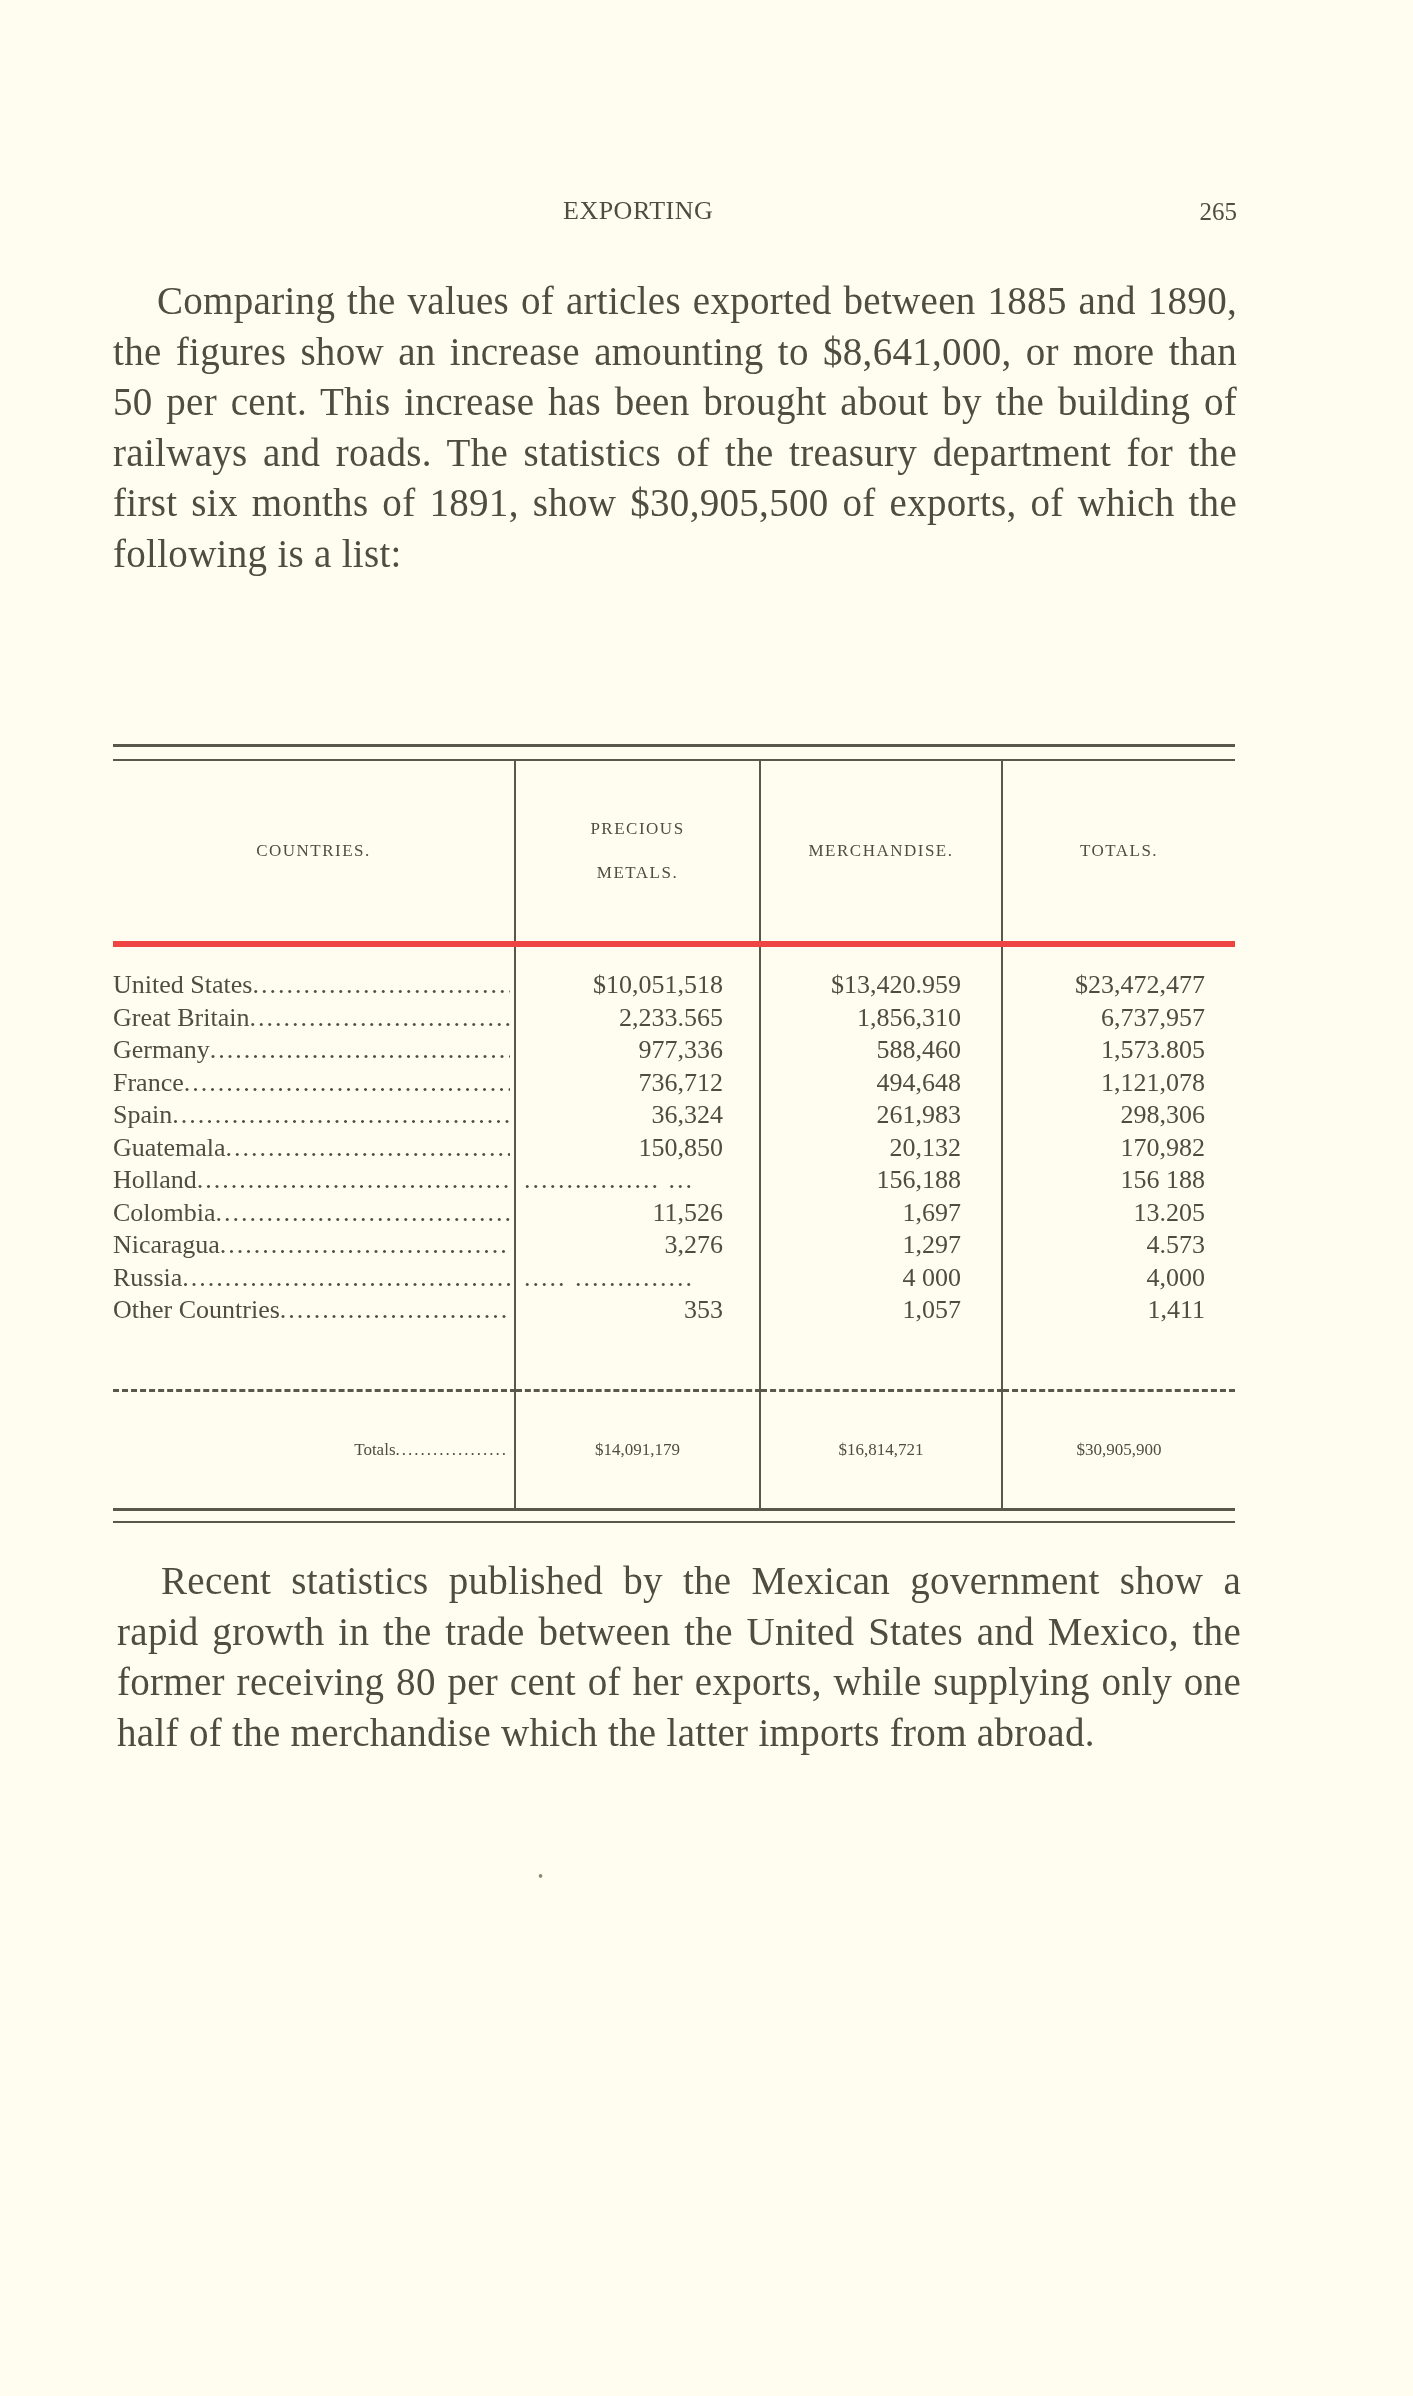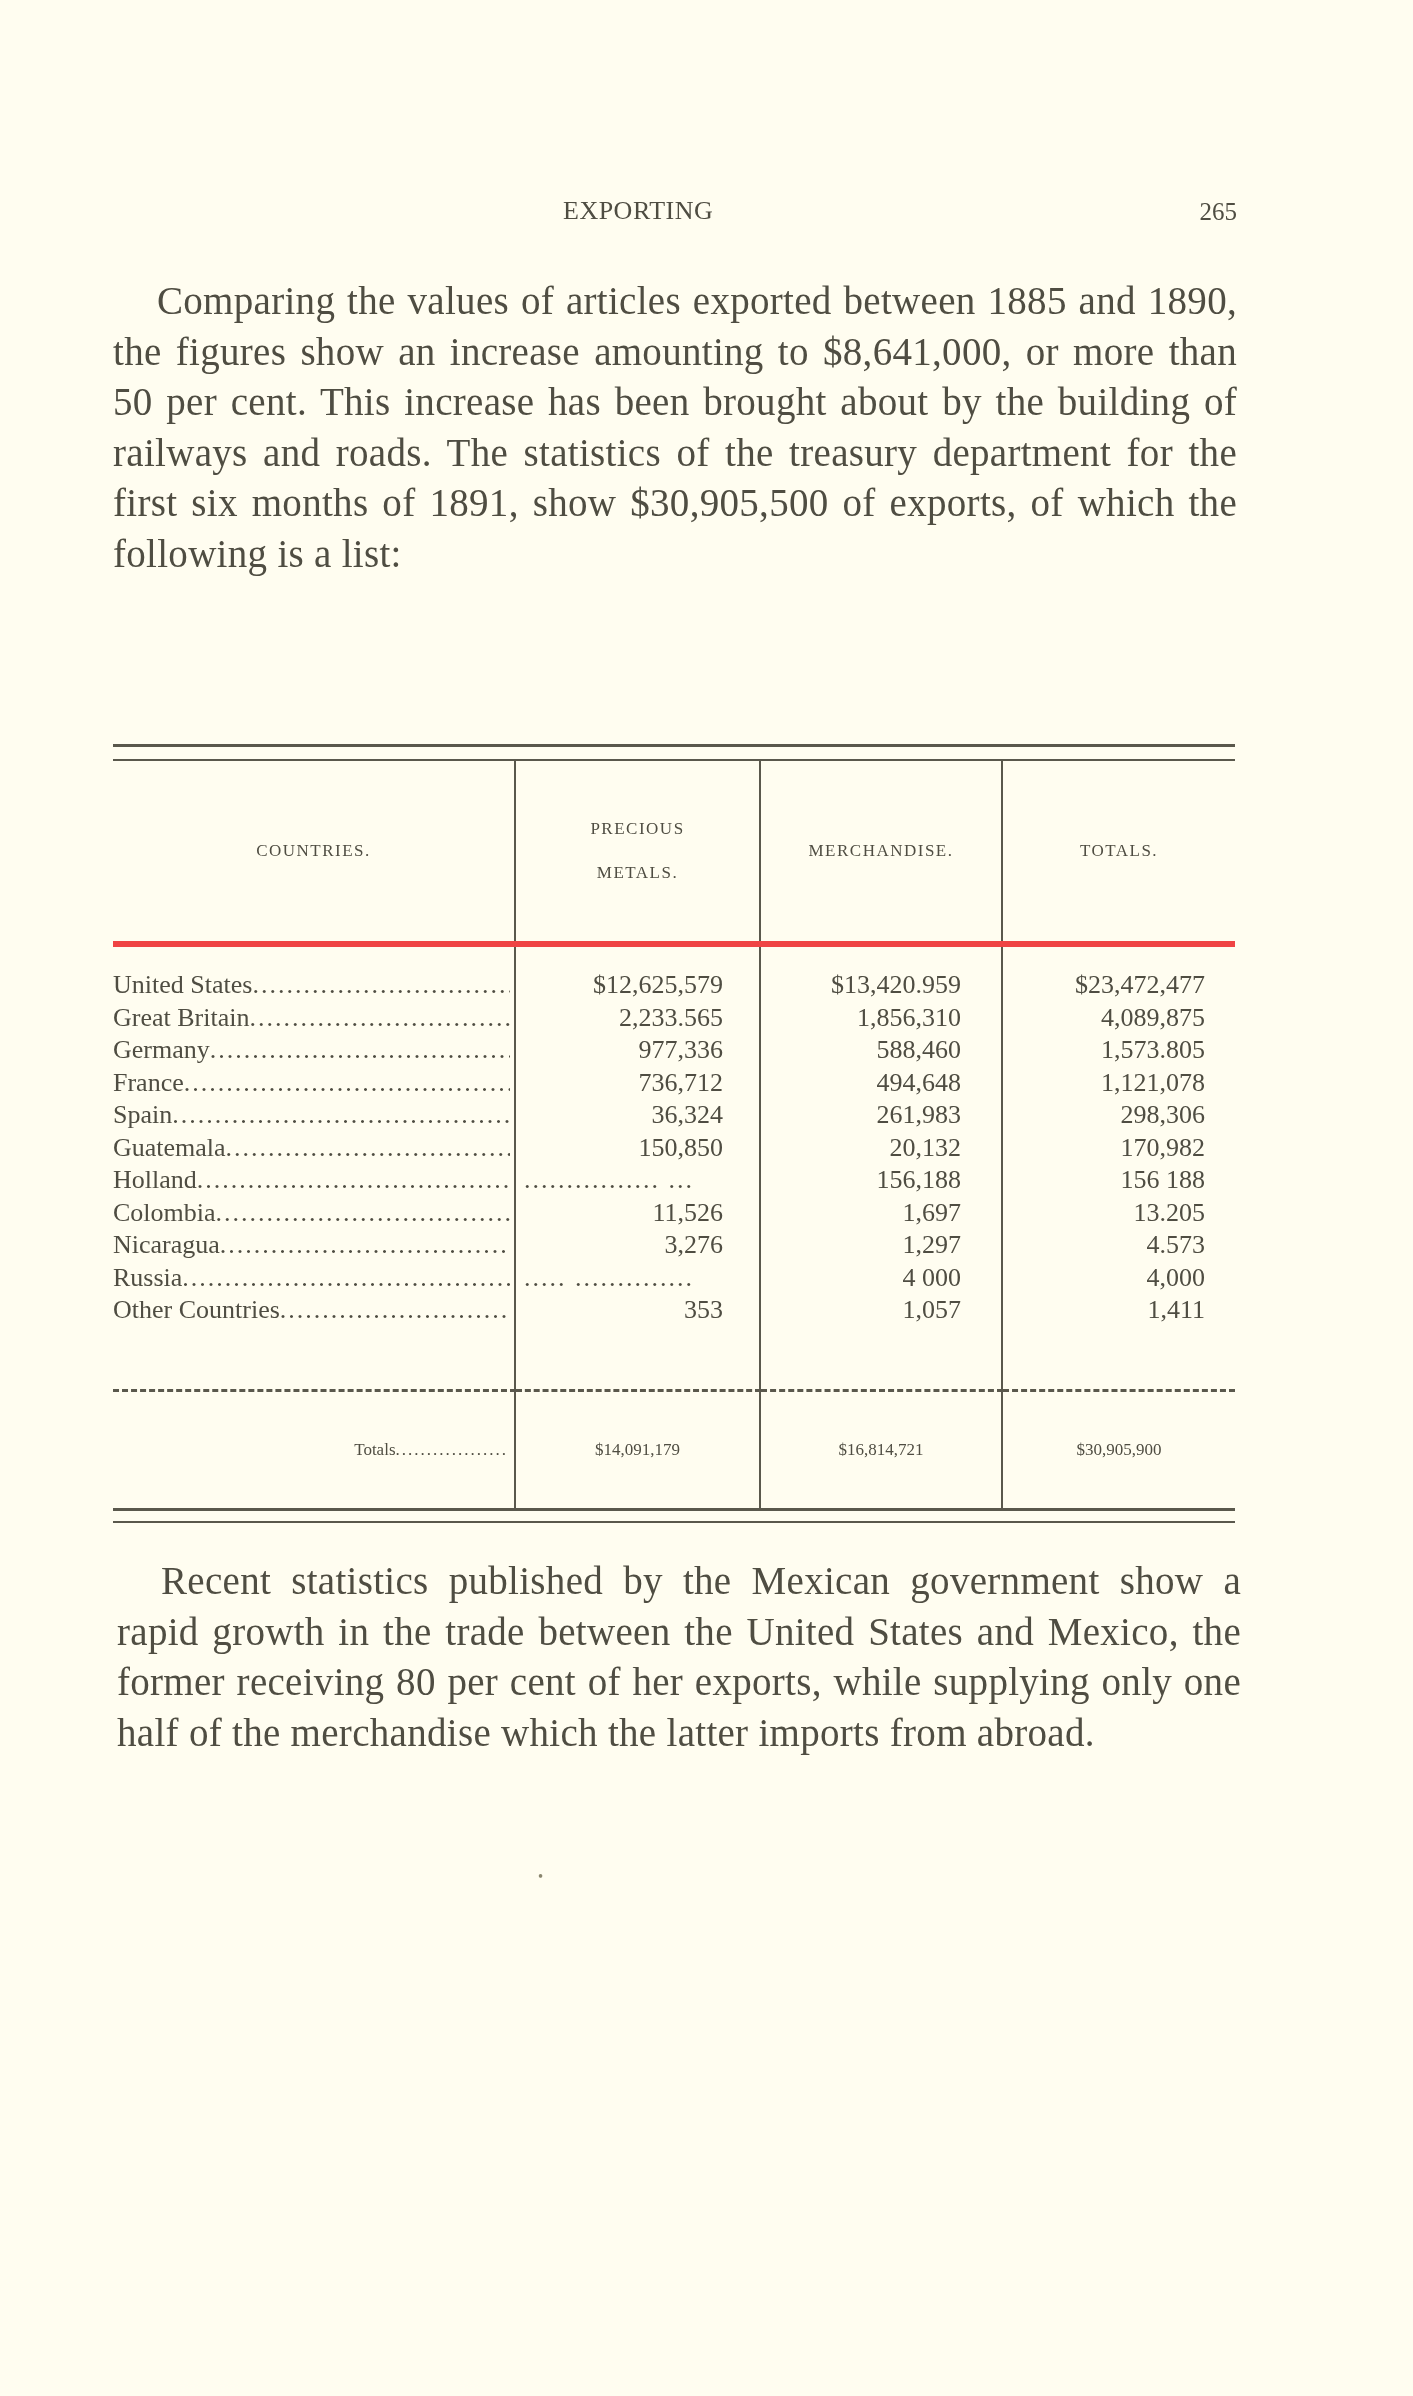--- a/index.html
+++ b/index.html
@@ -96,34 +96,34 @@
       </tr>
     </thead>
     <tbody class="rows" id="rows">
         <tr>
           <td class="country">
             <div class="country-wrap">
               <span class="name">United States</span>
               <span class="dots">............................................................</span>
             </div>
           </td>
-          <td class="col-metals">$12,625,579</td>
+          <td class="col-metals">$10,051,518</td>
           <td class="col-merch">$13,420.959</td>
           <td class="col-total">$23,472,477</td>
         </tr>
         <tr>
           <td class="country">
             <div class="country-wrap">
               <span class="name">Great Britain</span>
               <span class="dots">............................................................</span>
             </div>
           </td>
           <td class="col-metals">2,233.565</td>
           <td class="col-merch">1,856,310</td>
-          <td class="col-total">4,089,875</td>
+          <td class="col-total">6,737,957</td>
         </tr>
         <tr>
           <td class="country">
             <div class="country-wrap">
               <span class="name">Germany</span>
               <span class="dots">............................................................</span>
             </div>
           </td>
           <td class="col-metals">977,336</td>
           <td class="col-merch">588,460</td>

